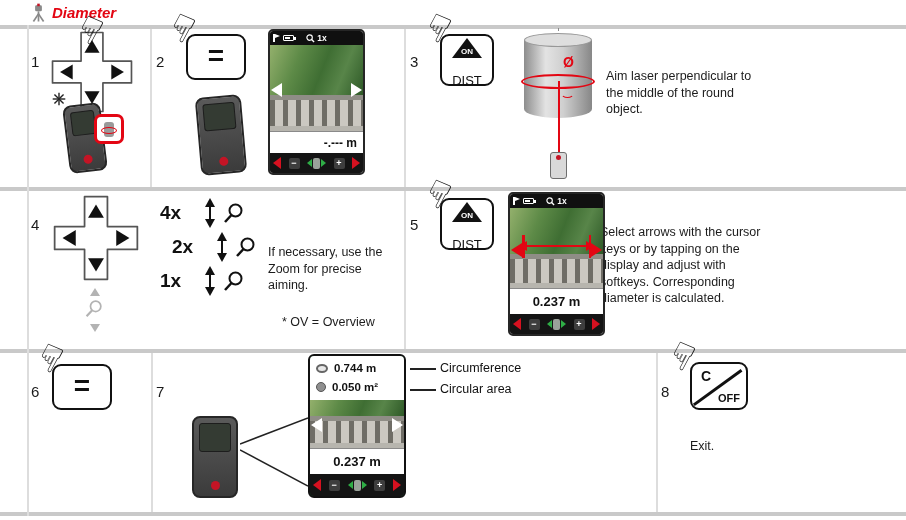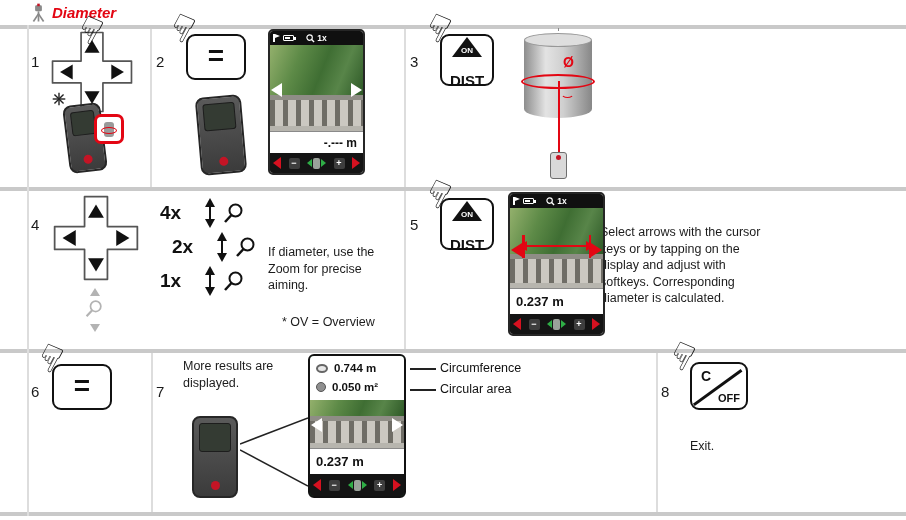--- a/index.html
+++ b/index.html
@@ -15,21 +15,21 @@
   .txt { position:absolute; font-size:12.5px; line-height:1.32; color:#1c1c1c; }
 
   .hand { position:absolute; font-size:36px; line-height:1; color:#111; transform:rotate(118deg); transform-origin:center; z-index:6; }
 
   
   .btn { position:absolute; background:#fff; border:2.5px solid #111; border-radius:9px; display:flex; align-items:center; justify-content:center; z-index:3; }
   .eq-label { font-size:28px; font-weight:bold; margin-top:-3px; }
   .ondist { flex-direction:column; padding-top:5px; }
   .tri-on { position:relative; width:0; height:20px; border-left:15px solid transparent; border-right:15px solid transparent; border-bottom:20px solid #111; }
   .on-label { position:absolute; top:9px; left:-8px; width:16px; color:#fff; font-size:8px; font-weight:bold; text-align:center; }
-  .dist-label { font-size:15px; font-weight:bold; margin-top:15px; }
+  .dist-label { font-size:13px; font-weight:normal; margin-top:15px; }
   .coff { position:relative; }
   .coff-c { position:absolute; top:4px; left:9px; font-weight:bold; font-size:14px; }
   .coff-off { position:absolute; bottom:4px; right:6px; font-weight:bold; font-size:11px; }
   .coff-slash { position:absolute; left:-4px; top:50%; width:110%; height:2.5px; background:#111; transform:rotate(-36deg); }
 
   
   .dpad { position:absolute; z-index:2; }
 
   
   .device { position:absolute; background:linear-gradient(180deg,#5a5a5a,#3b3b3b); border:2px solid #262626; border-radius:8px; z-index:2; }
@@ -62,21 +62,21 @@
   .chev-l { left:1px; border-right:11px solid #fff; }
   .chev-r { right:1px; border-left:11px solid #fff; }
   .chev-l.red { border-right-color:#e30613; }
   .chev-r.red { border-left-color:#e30613; }
   .redbar { position:absolute; top:34%; width:2.5px; height:28%; background:#e30613; z-index:3; }
   .redarrow { position:absolute; left:16px; right:16px; top:46%; height:2px; background:#e30613; z-index:3; }
   .ra-l { position:absolute; left:-7px; top:-4px; border-top:5px solid transparent; border-bottom:5px solid transparent; border-right:8px solid #e30613; }
   .ra-r { position:absolute; right:-7px; top:-4px; border-top:5px solid transparent; border-bottom:5px solid transparent; border-left:8px solid #e30613; }
   .readout { height:22px; background:#fff; display:flex; align-items:center; font-weight:bold; font-size:12px; padding:0 6px; border-top:1.5px solid #8a8a8a; }
   .readout.right { justify-content:flex-end; }
-  .readout.center { font-size:13px; }
+  .readout.center { justify-content:center; font-size:13px; }
   .dbar { height:20px; background:#141414; display:flex; align-items:center; justify-content:space-between; padding:0 3px; }
   .rtri { width:0; height:0; border-top:6px solid transparent; border-bottom:6px solid transparent; }
   .rtri.l { border-right:8px solid #d61120; }
   .rtri.r { border-left:8px solid #d61120; }
   .chip { width:11px; height:11px; background:#3e3e3e; color:#fff; font-size:9px; line-height:11px; text-align:center; border-radius:2px; font-weight:bold; }
   .mini-dev { display:flex; align-items:center; gap:1px; }
   .gtri { width:0; height:0; border-top:4px solid transparent; border-bottom:4px solid transparent; }
   .gtri.l { border-right:5px solid #2fae46; }
   .gtri.r { border-left:5px solid #2fae46; }
   .mbody { width:7px; height:11px; background:#9aa29a; border-radius:2px; }
@@ -202,20 +202,21 @@
     <div class="abs" style="left:10px;top:12px;width:68px;height:78px;background:linear-gradient(90deg,#8d8d8d,#e3e3e3 32%,#cfcfcf 58%,#878787);border-radius:0 0 34px 34px / 0 0 9px 9px"></div>
     <div class="abs" style="left:10px;top:5px;width:68px;height:14px;background:#dedede;border:1px solid #979797;border-radius:50%"></div>
     <span class="abs" style="left:49px;top:26px;color:#e30613;font-weight:bold;font-size:14px">Ø</span>
     <div class="abs" style="left:7px;top:46px;width:74px;height:15px;border:2px solid #e30613;border-radius:50%"></div>
     <div class="abs" style="left:44px;top:53px;width:2px;height:72px;background:#e30613"></div>
     <div class="abs" style="left:47px;top:61px;width:13px;height:9px;border:1.5px solid transparent;border-bottom-color:#e30613;border-radius:50%"></div>
     <div class="abs" style="left:36px;top:124px;width:17px;height:27px;background:#d9d9d9;border:1.5px solid #6e6e6e;border-radius:3px">
       <span class="abs" style="left:50%;top:2px;width:5px;height:5px;margin-left:-2.5px;background:#c41425;border-radius:50%"></span>
     </div>
   </div>
+  <div class="txt" style="left:606px;top:68px;width:165px">Aim laser perpendicular to the middle of the round object.</div>
 
   <span class="stepnum" style="left:31px;top:216px">4</span>
   <svg class="dpad" style="left:52px;top:194px" width="88" height="88" viewBox="0 0 100 100">
     <path d="M37 3 H63 V37 H97 V63 H63 V97 H37 V63 H3 V37 H37 Z" fill="#fff" stroke="#555" stroke-width="2" stroke-linejoin="round"></path>
     <polygon points="50,12 59,27 41,27" fill="#111"></polygon>
     <polygon points="50,88 59,73 41,73" fill="#111"></polygon>
     <polygon points="12,50 27,41 27,59" fill="#111"></polygon>
     <polygon points="88,50 73,41 73,59" fill="#111"></polygon>
   </svg>
   <span class="abs gup" style="left:90px;top:288px"></span>
@@ -254,21 +255,21 @@
     <svg width="12" height="30" viewBox="0 0 12 30" style="margin-right:6px">
       <polygon points="6,0 11,9 1,9" fill="#111"></polygon>
         <rect x="5" y="8" width="2" height="14" fill="#111"></rect>
         <polygon points="6,30 11,21 1,21" fill="#111"></polygon>
     </svg>
     <svg width="22" height="22" viewBox="0 0 22 22">
       <circle cx="13.5" cy="8.5" r="6" fill="none" stroke="#111" stroke-width="2"></circle>
       <line x1="9.5" y1="13" x2="3" y2="20" stroke="#111" stroke-width="2.5"></line>
     </svg>
   </div>
-  <div class="txt" style="left:268px;top:244px;width:130px">If diameter, use the Zoom for precise aiming.</div>
+  <div class="txt" style="left:268px;top:244px;width:130px">If necessary, use the Zoom for precise aiming.</div>
   <div class="txt" style="left:282px;top:314px">* OV = Overview</div>
 
   <span class="stepnum" style="left:410px;top:216px">5</span>
   <span class="hand" style="left:422px;top:176px">☞</span>
   <div class="btn ondist" style="left:440px;top:198px;width:54px;height:52px">
     <span class="tri-on">
       <span class="on-label">ON</span>
     </span>
     <span class="dist-label">DIST</span>
   </div>
@@ -316,21 +317,20 @@
   </div>
   <div class="txt" style="left:600px;top:224px;width:175px">Select arrows with the cursor keys or by tapping on the display and adjust with softkeys. Corresponding diameter is calculated.</div>
 
   <span class="stepnum" style="left:31px;top:383px">6</span>
   <span class="hand" style="left:34px;top:340px">☞</span>
   <div class="btn" style="left:52px;top:364px;width:60px;height:46px">
     <span class="eq-label">=</span>
   </div>
 
   <span class="stepnum" style="left:156px;top:383px">7</span>
-  <div class="txt" style="left:183px;top:358px;width:118px">More results are displayed.</div>
   <div class="device" style="left:192px;top:416px;width:46px;height:82px"></div>
   <svg class="abs" style="left:240px;top:414px" width="68" height="76" viewBox="0 0 68 76">
     <line x1="0" y1="30" x2="68" y2="4" stroke="#222" stroke-width="1.5"></line>
     <line x1="0" y1="36" x2="68" y2="72" stroke="#222" stroke-width="1.5"></line>
   </svg>
 
   <div class="card" style="left:308px;top:354px">
     <div class="results">
       <div class="rrow">
         <span class="icon-ring"></span>

